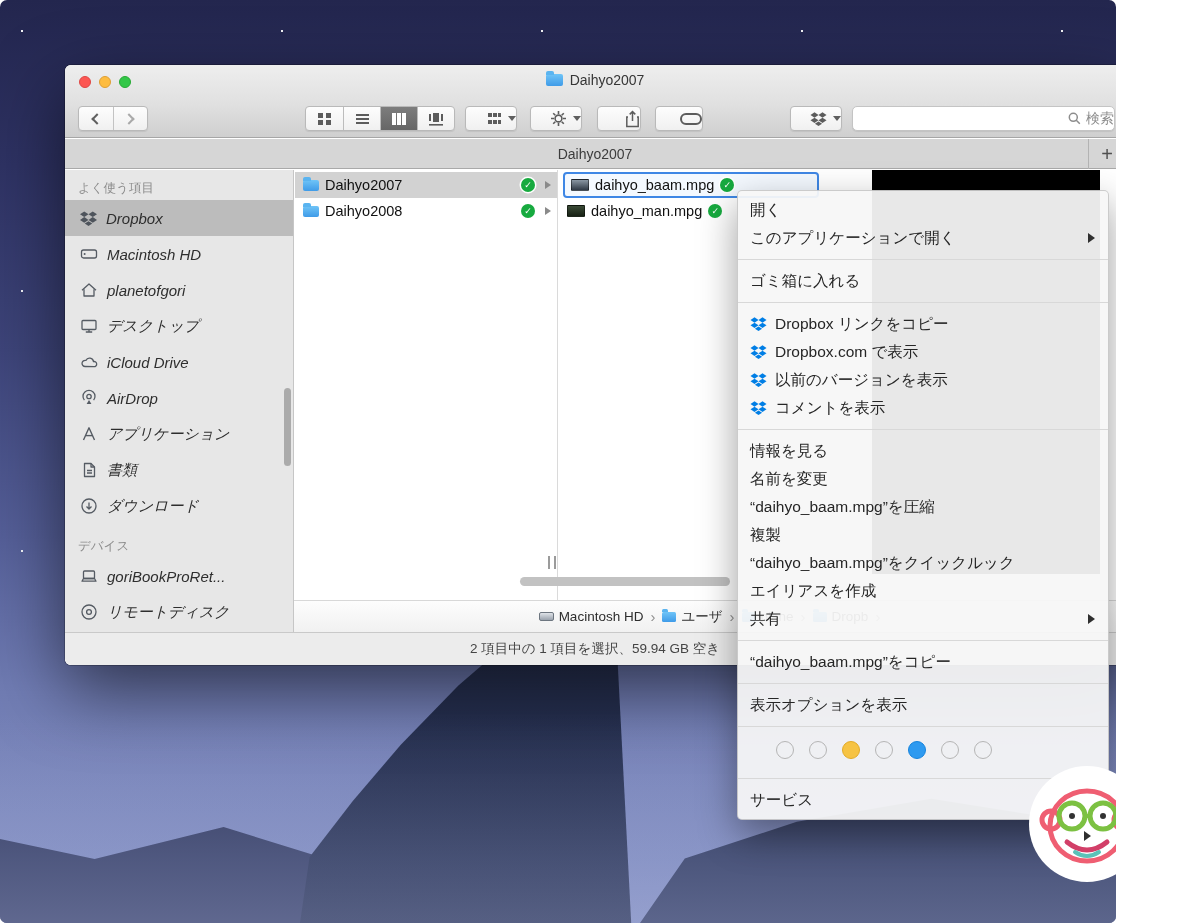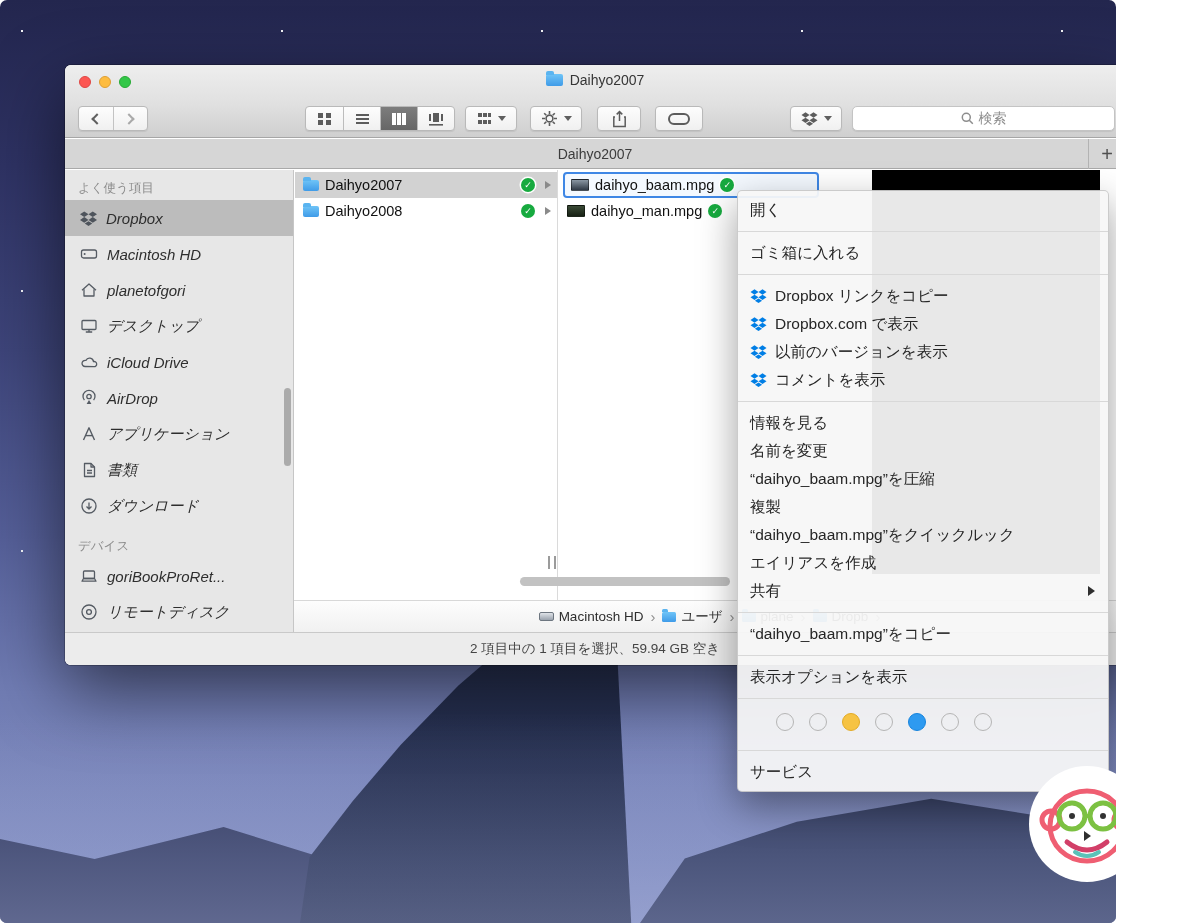--- a/index.html
+++ b/index.html
@@ -42,21 +42,21 @@
   .wtitle { position:absolute; left:0; right:0; top:7px; display:flex; justify-content:center; align-items:center; gap:7px;
     font-size:14px; color:#353535; }
   .folder-ico { display:inline-block; position:relative; width:17px; height:12px; border-radius:2px;
     background:linear-gradient(180deg,#6fc4f7,#3f9be8); }
   .folder-ico::before { content:""; position:absolute; left:0; top:-3px; width:8px; height:4px;
     border-radius:2px 2px 0 0; background:#5ab4f0; }
 
   .toolbar { position:absolute; left:0; right:0; top:33px; height:40px; }
   .tbtn { position:absolute; top:8px; height:25px; border:1px solid #b9b9b9; border-radius:4px;
     background:linear-gradient(180deg,#fdfdfd,#f0f0f0); box-shadow:0 1px 1px rgba(0,0,0,.08);
-    display:flex; align-items:center; justify-content:center; }
+    display:flex; align-items:center; justify-content:flex-end; }
   .navgrp { left:13px; width:70px; padding:0; }
   .navgrp .half { flex:1; height:100%; display:flex; align-items:center; justify-content:center; }
   .navgrp .half + .half { border-left:1px solid #c3c3c3; }
   .chevL { width:8px; height:8px; border-left:2px solid #5f5f5f; border-bottom:2px solid #5f5f5f; transform:rotate(45deg); margin-left:3px; }
   .chevR { width:8px; height:8px; border-right:2px solid #a9a9a9; border-bottom:2px solid #a9a9a9; transform:rotate(-45deg); margin-right:3px; }
   .seg { left:240px; width:150px; padding:0; overflow:hidden; }
   .seg .cell { width:37px; height:100%; display:flex; align-items:center; justify-content:center; }
   .seg .cell + .cell { border-left:1px solid #bcbcbc; }
   .seg .cell.on { background:linear-gradient(180deg,#7d7d7d,#666); }
   .caret { width:0; height:0; border-left:4px solid transparent; border-right:4px solid transparent; border-top:5px solid #5f5f5f; margin-left:6px; }
@@ -466,20 +466,24 @@
       <div class="statusbar">
         <span>2 項目中の 1 項目を選択、59.94 GB 空き</span>
       </div>
     </div>
   </div>
 
   <div class="ctxmenu">
     <div class="mi">
         <span>開く</span>
       </div>
+    <div class="mi">
+        <span>このアプリケーションで開く</span>
+        <span class="subarrow"></span>
+      </div>
     <div class="msep"></div>
     <div class="mi">
         <span>ゴミ箱に入れる</span>
       </div>
     <div class="msep"></div>
     <div class="mi">
       <svg class="dbx-ico" width="17" height="16" viewBox="0 0 18 18">
           <g fill="#007ee5">
             <polygon points="4.5,1.5 9,4.5 4.5,7.5 0,4.5"></polygon>
             <polygon points="13.5,1.5 18,4.5 13.5,7.5 9,4.5"></polygon>

